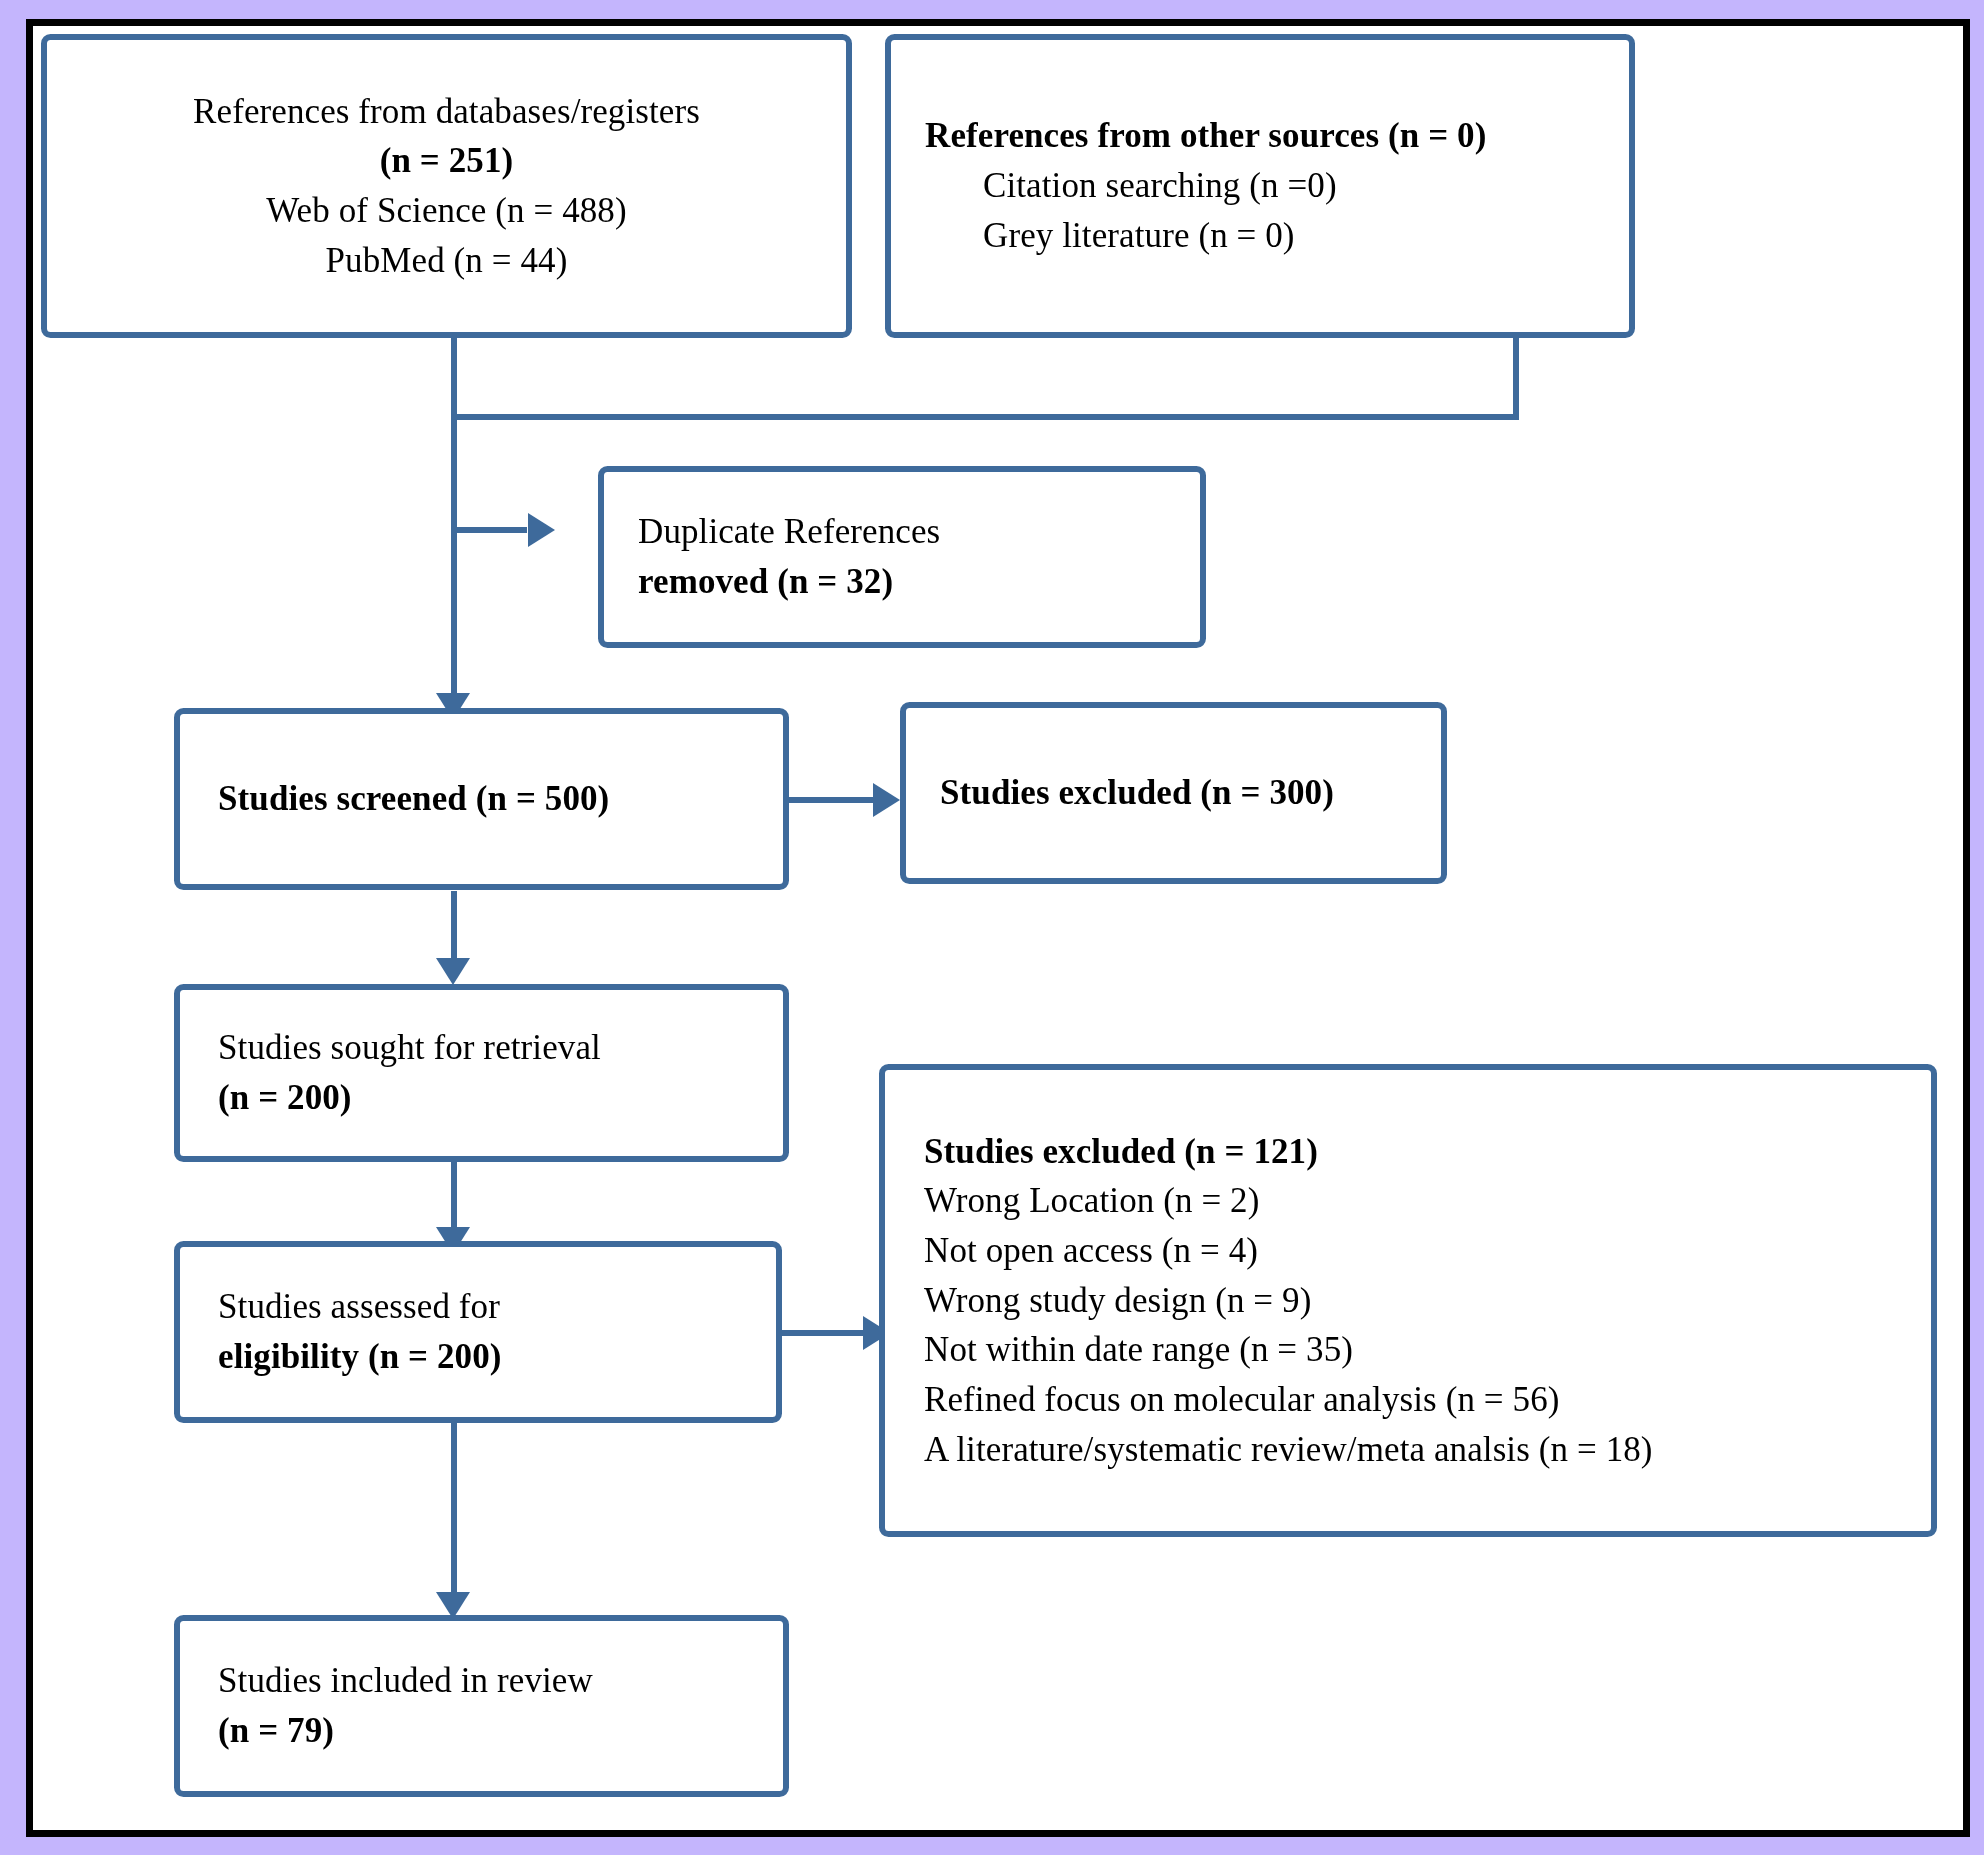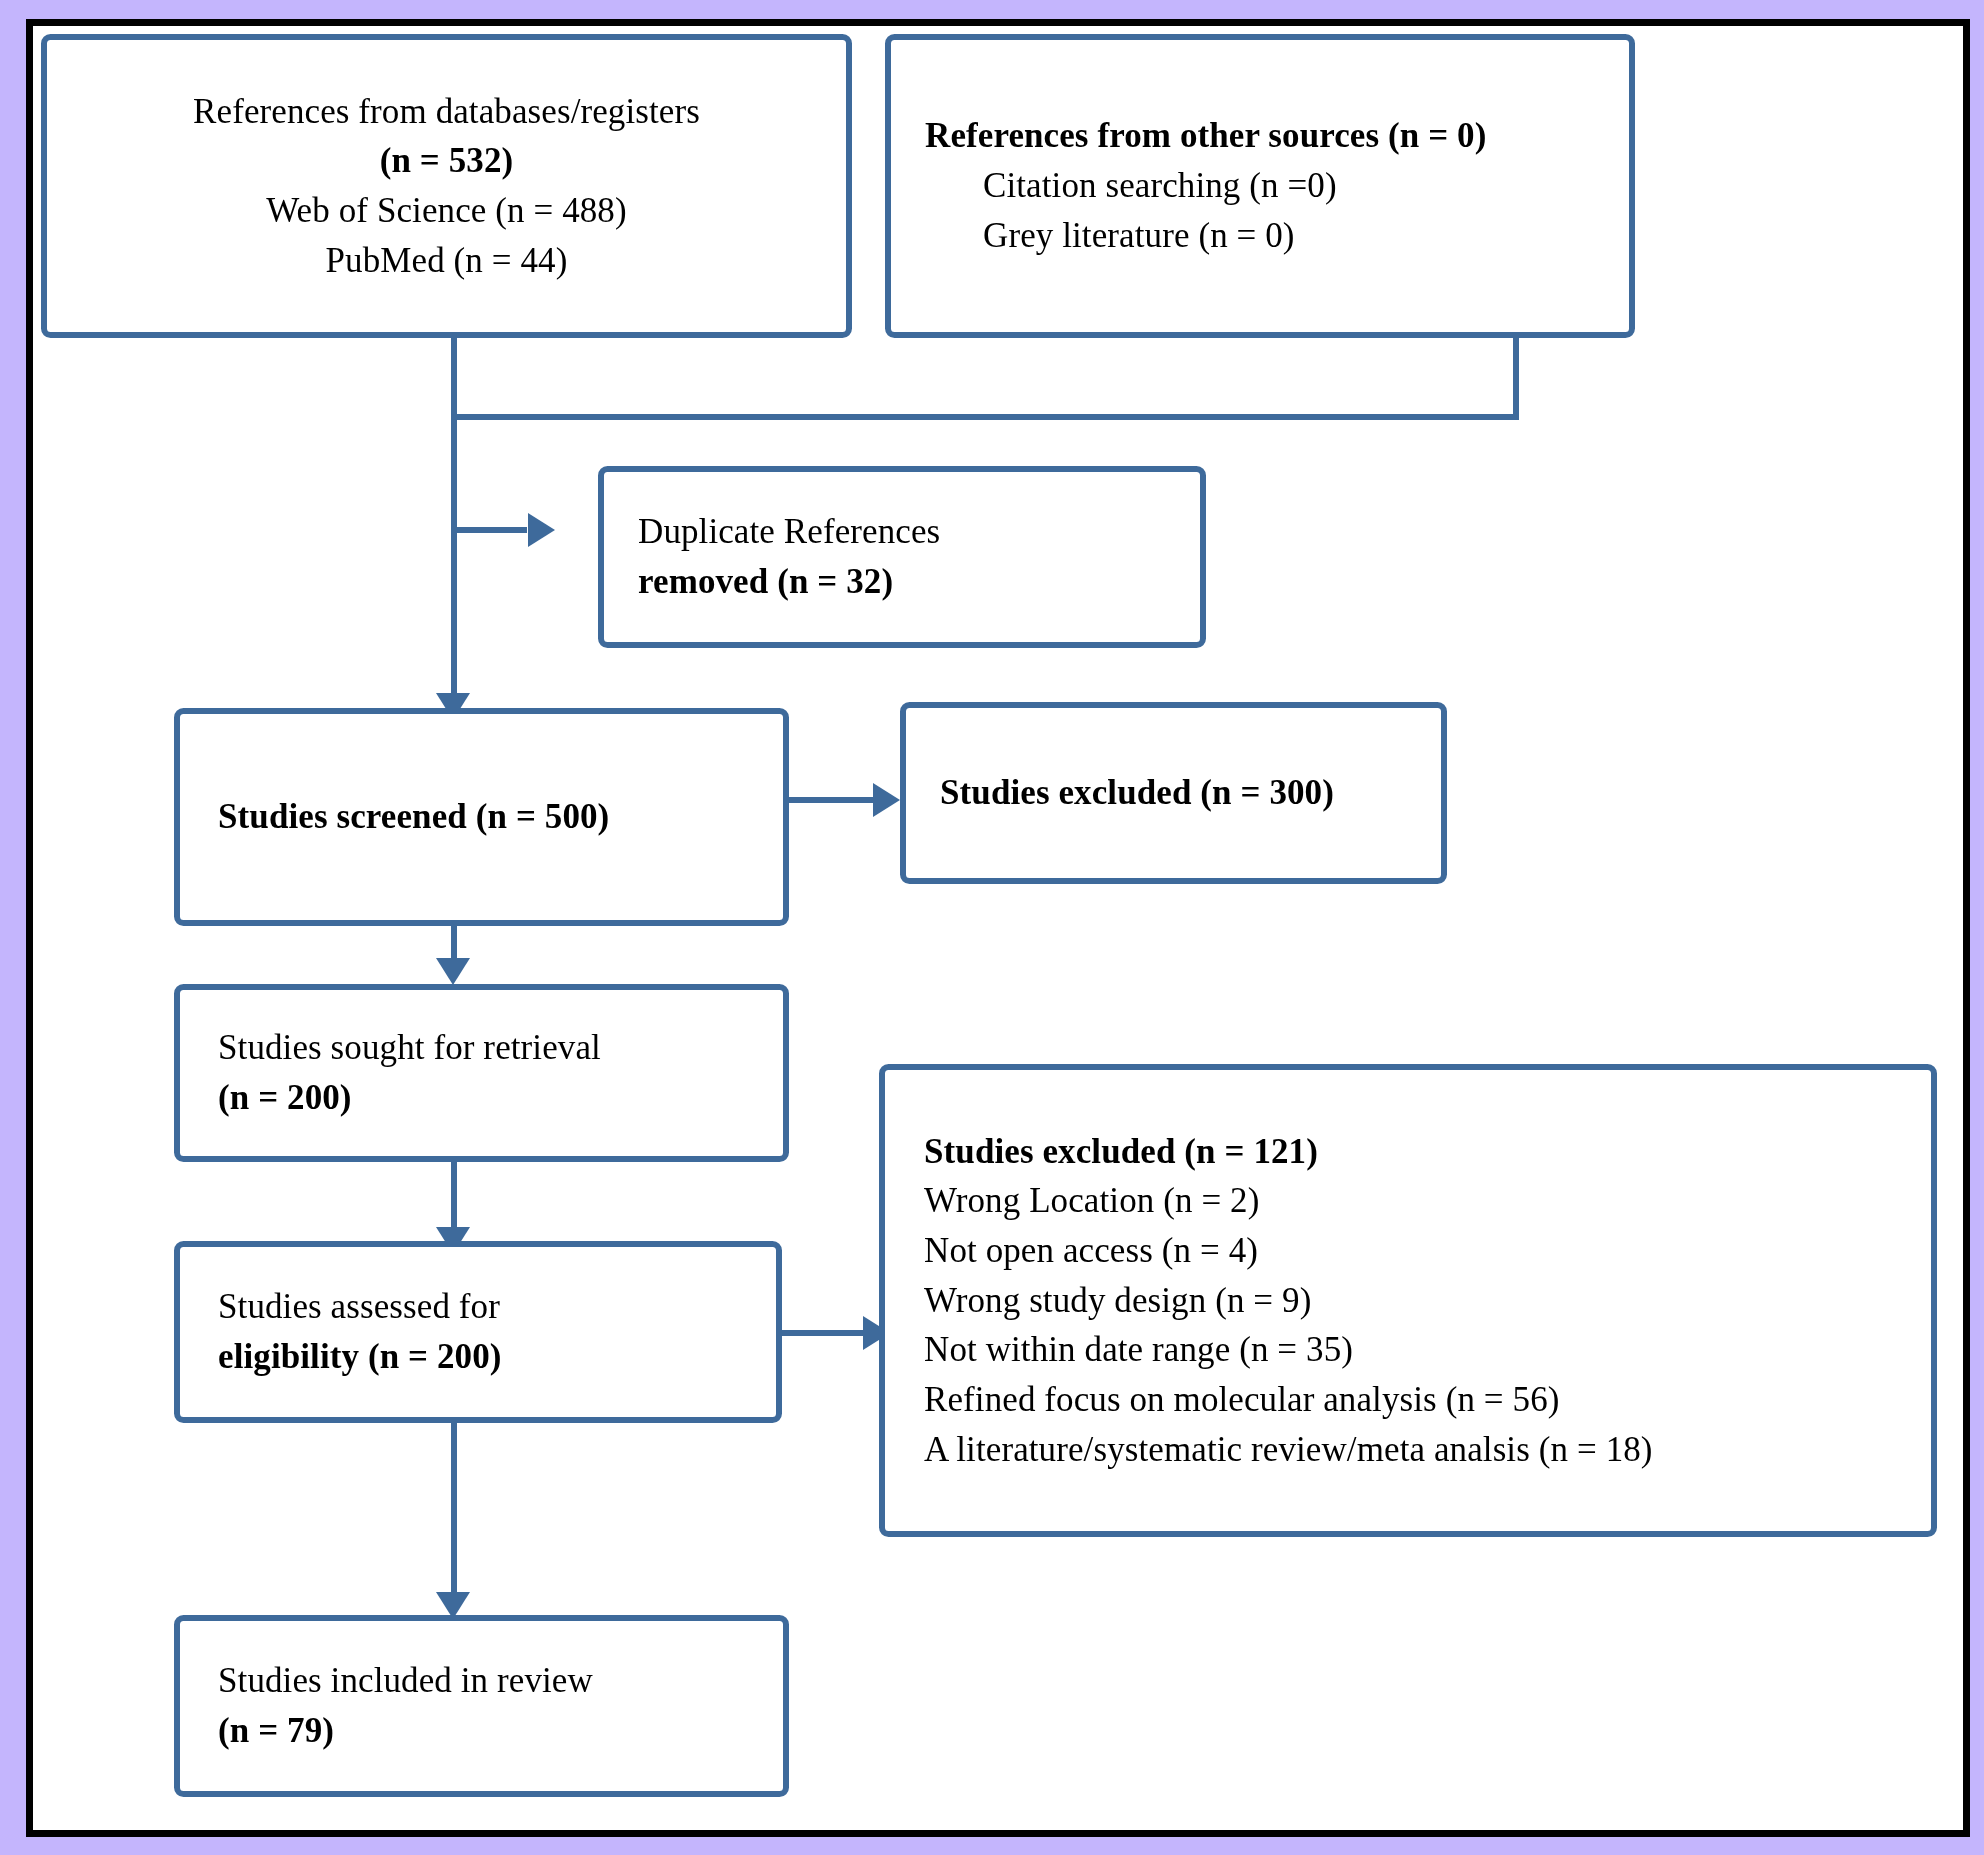--- a/index.html
+++ b/index.html
@@ -100,37 +100,37 @@
   <div class="arrow-down" style="left:436px; top:1227px;"></div>
 
   <div class="conn hline" style="left:782px; top:1330px; width:81px;"></div>
   <div class="arrow-right" style="left:863px; top:1316px;"></div>
 
   <div class="conn vline" style="left:451px; top:1423px; height:185px;"></div>
   <div class="arrow-down" style="left:436px; top:1592px;"></div>
 
   <div class="node center" style="left:41px; top:34px; width:811px; height:304px; padding:0 19px;">
     <div class="line">References from databases/registers</div>
-    <div class="line b">(n = 532)</div>
+    <div class="line b">(n = 251)</div>
     <div class="line">Web of Science (n = 488)</div>
     <div class="line">PubMed (n = 44)</div>
   </div>
 
   <div class="node left" style="left:885px; top:34px; width:750px; height:304px; padding:0 34px;">
     <div class="line b">References from other sources (n = 0)</div>
     <div class="line indent">Citation searching (n =0)</div>
     <div class="line indent">Grey literature (n = 0)</div>
   </div>
 
   <div class="node left" style="left:568px; top:466px; width:608px; height:182px; padding:0 34px;margin-left:30px;">
     <div class="line">Duplicate References</div>
     <div class="line b">removed (n = 32)</div>
   </div>
 
-  <div class="node left" style="left:174px; top:708px; width:615px; height:218px; padding:4px 38px;">
+  <div class="node left" style="left:174px; top:708px; width:615px; height:182px; padding:4px 38px;">
     <div class="line b">Studies screened (n = 500)</div>
   </div>
 
   <div class="node left" style="left:900px; top:702px; width:547px; height:182px; padding:0 34px;">
     <div class="line b">Studies excluded (n = 300)</div>
   </div>
 
   <div class="node left" style="left:174px; top:984px; width:615px; height:178px; padding:8px 38px;">
     <div class="line">Studies sought for retrieval</div>
     <div class="line b">(n = 200)</div>

